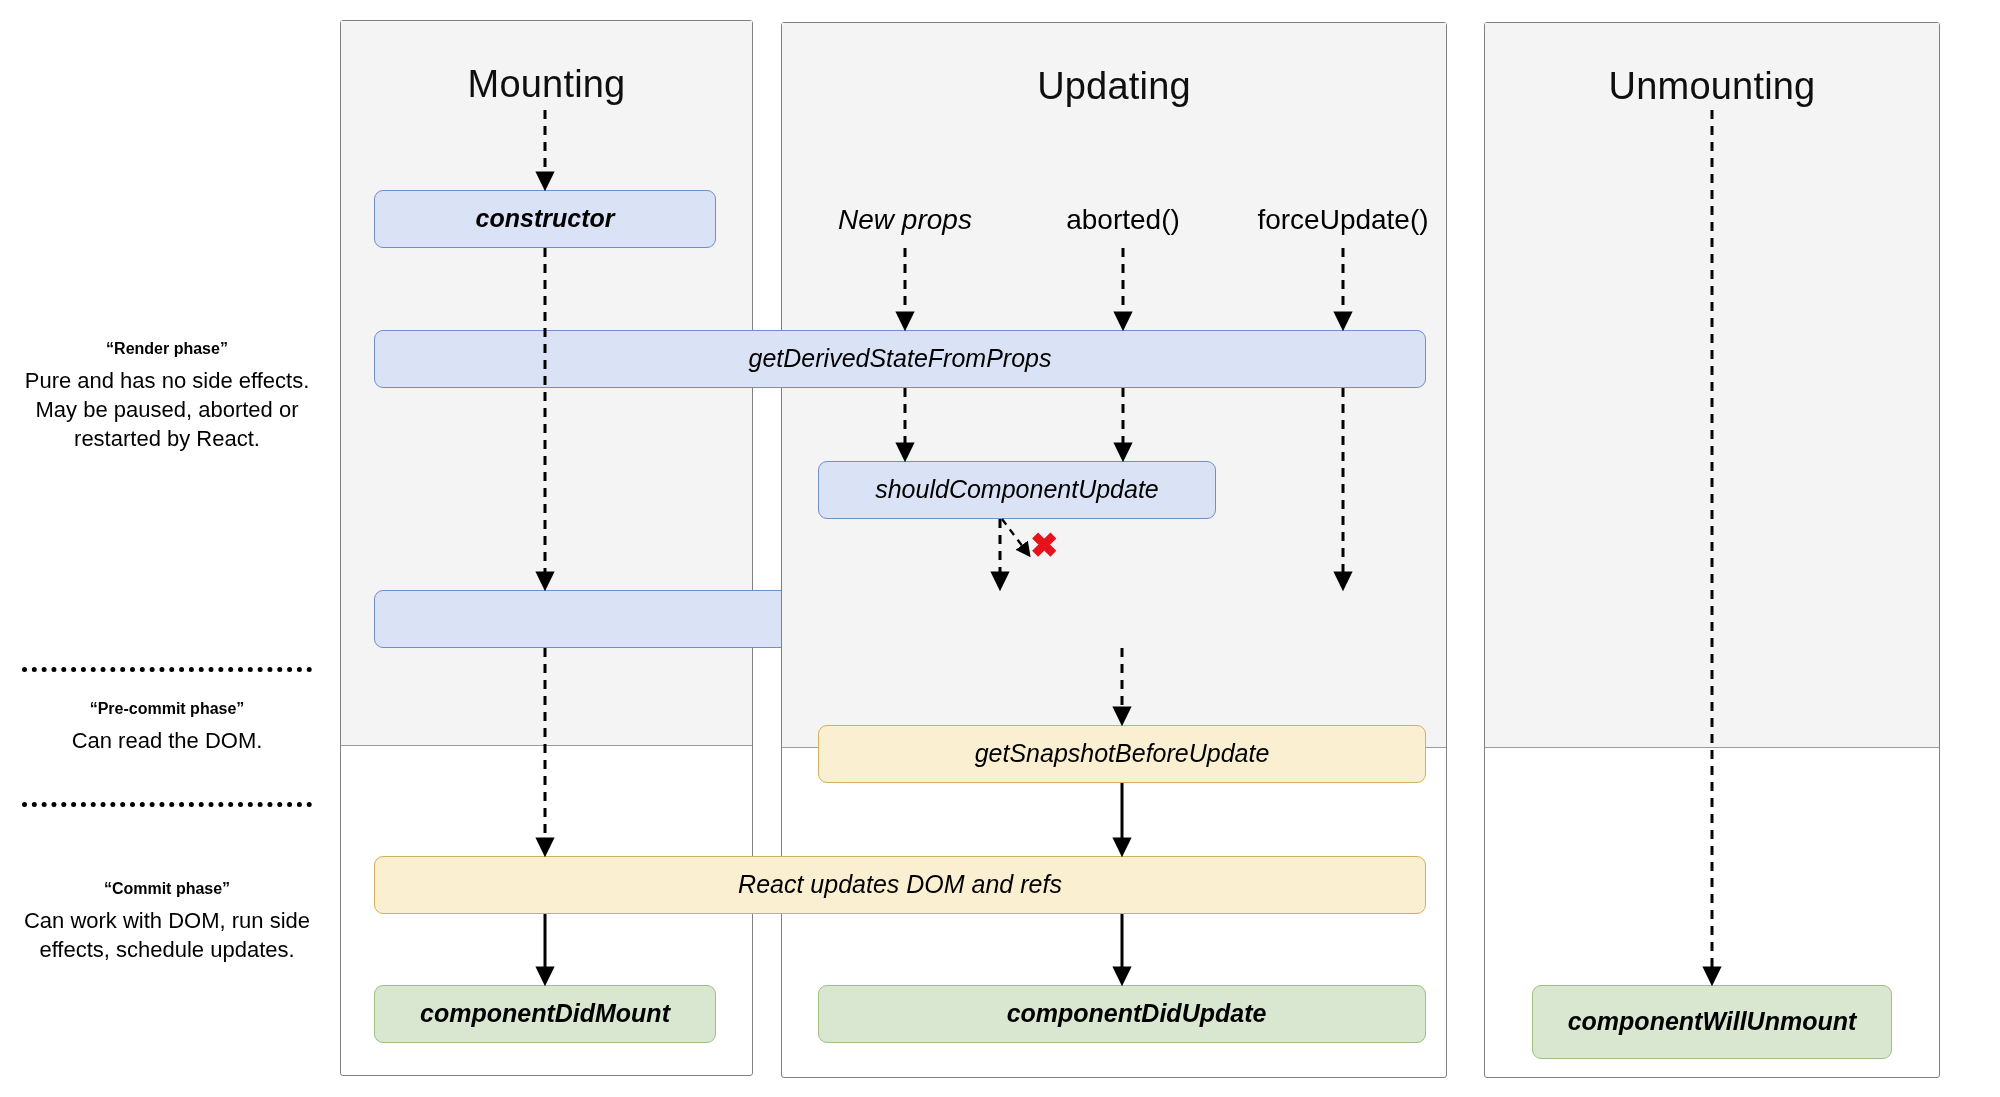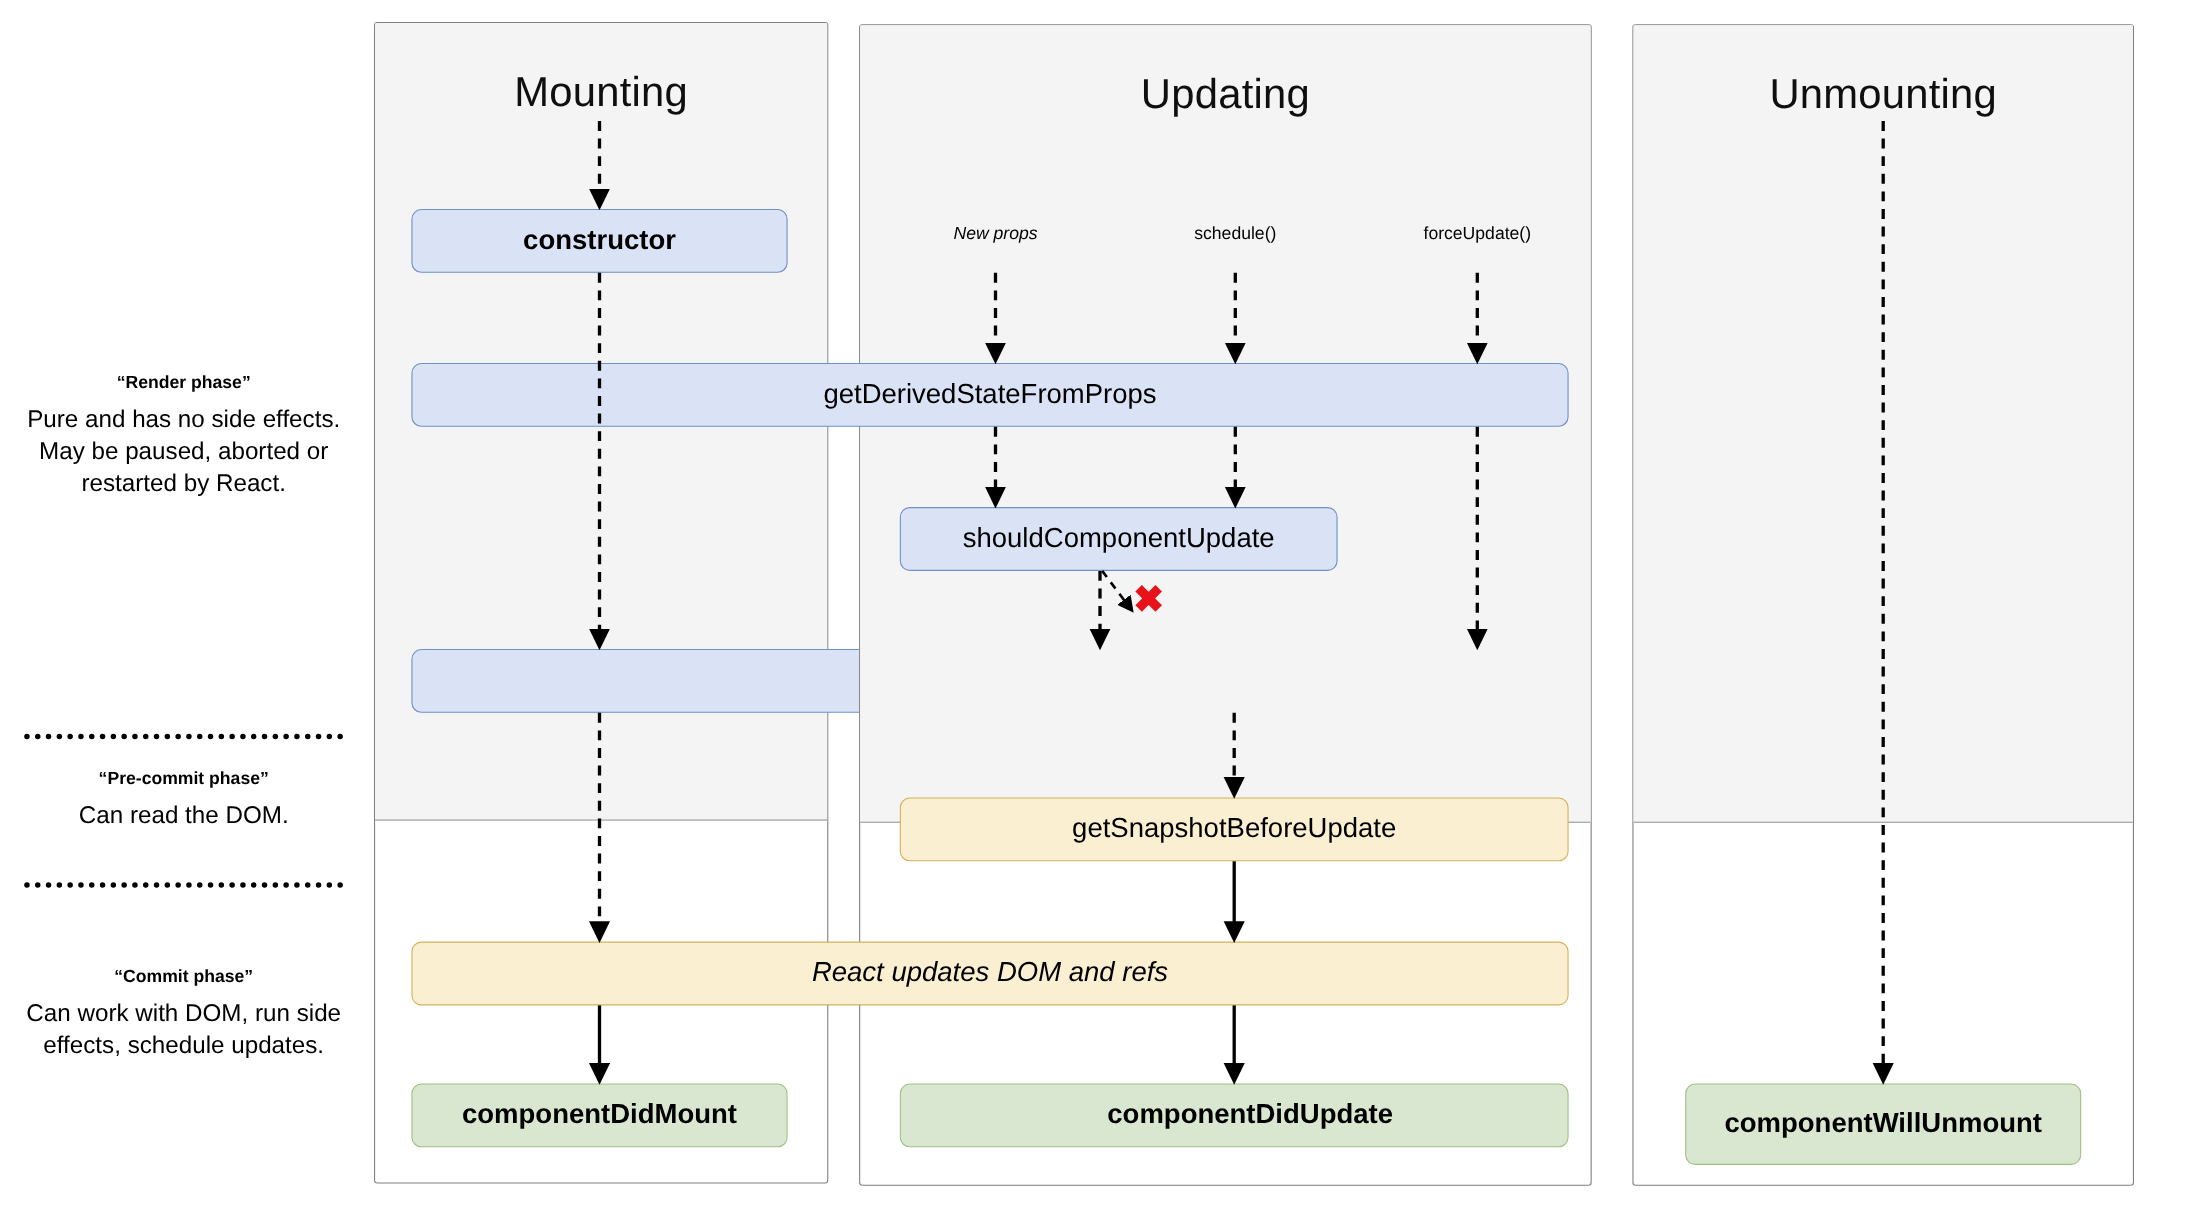--- a/index.html
+++ b/index.html
@@ -51,20 +51,21 @@
     position: absolute;
     box-sizing: border-box;
     border-radius: 9px;
     display: flex;
     align-items: center;
     justify-content: center;
     text-align: center;
     font-size: 25px;
     line-height: 1.1;
     padding: 0 10px;
+    font-style: italic;
   }
   .lbox.blue {
     background: #dae3f5;
     border: 1.6px solid #7090c8;
   }
   .lbox.yellow {
     background: #fbefd2;
     border: 1.6px solid #d2b15c;
   }
   .lbox.green {
@@ -72,21 +73,21 @@
     border: 1.6px solid #9ec084;
     text-align: center;
   }
   .lbox.bold { font-weight: 700; }
   .lbox.italic { font-style: italic; }
 
   
   .trigger {
     position: absolute;
     text-align: center;
-    font-size: 16px;
+    font-size: 28px;
     color: #000;
     white-space: nowrap;
   }
   .trigger.italic { font-style: italic; }
 
   
   .legend-block {
     position: absolute;
     text-align: center;
     width: 310px;
@@ -154,21 +155,21 @@
   <div class="lbox blue bold" style="left:374px; top:590px; width:1052px; height:58px;">render</div>
 
   <div class="lbox green bold" style="left:374px; top:985px; width:342px; height:58px;">componentDidMount</div>
 
   <div class="column" style="left:781px; top:22px; width:666px; height:1056px;">
     <div class="col-grey-top" style="height:725px;"></div>
     <div class="col-title" style="top:42px;">Updating</div>
   </div>
 
   <div class="trigger italic" style="left:810px; top:204px; width:190px;">New props</div>
-  <div class="trigger" style="left:1028px; top:204px; width:190px;">schedule()</div>
+  <div class="trigger" style="left:1028px; top:204px; width:190px;">aborted()</div>
   <div class="trigger" style="left:1248px; top:204px; width:190px;">forceUpdate()</div>
 
   <div class="lbox blue" style="left:374px; top:330px; width:1052px; height:58px;">getDerivedStateFromProps</div>
 
   <div class="lbox blue" style="left:818px; top:461px; width:398px; height:58px;">shouldComponentUpdate</div>
 
   <div class="lbox yellow" style="left:818px; top:725px; width:608px; height:58px;">getSnapshotBeforeUpdate</div>
 
   <div class="lbox yellow italic" style="left:374px; top:856px; width:1052px; height:58px;">React updates DOM and refs</div>
 

